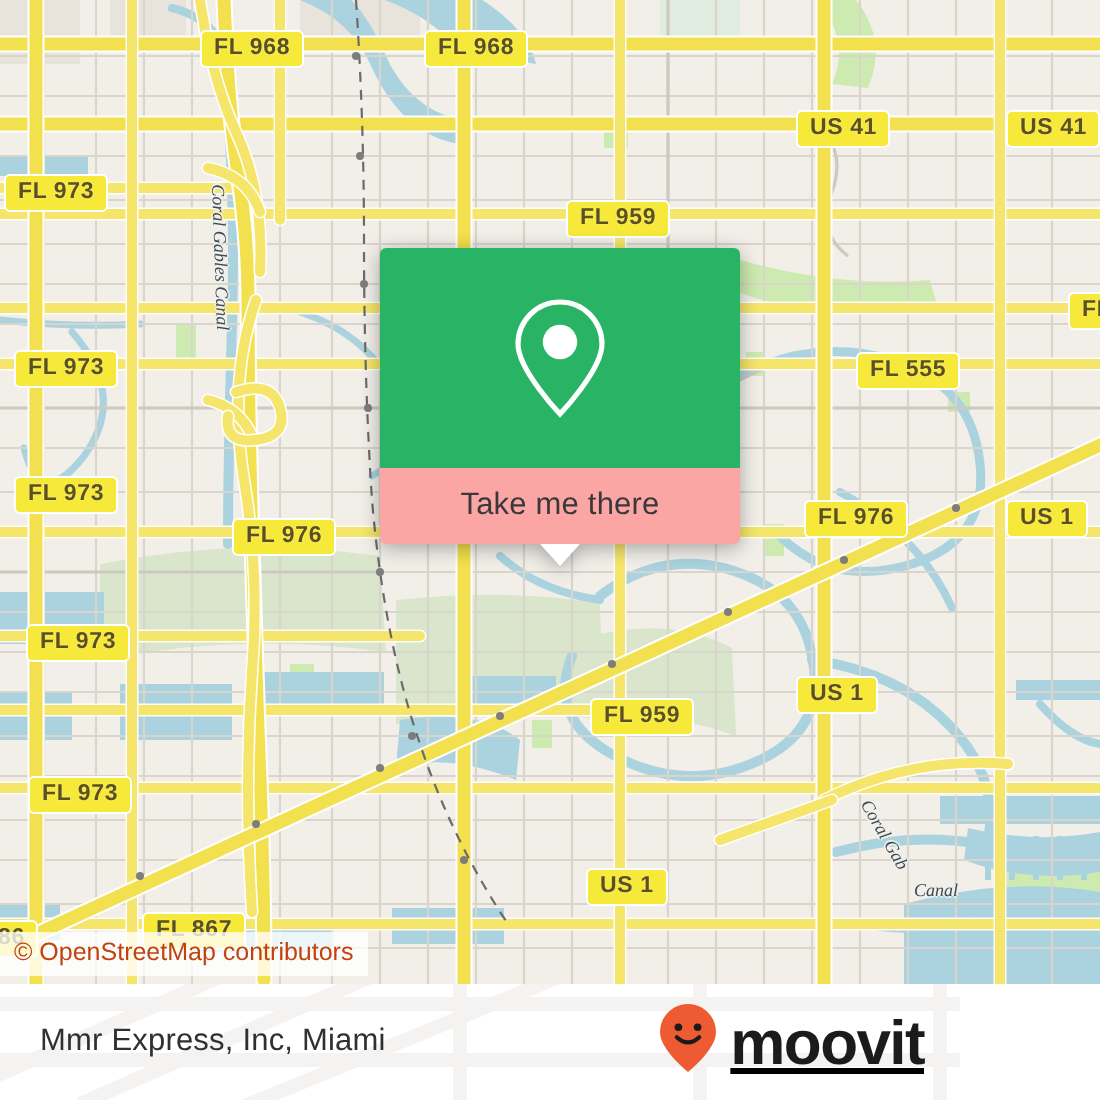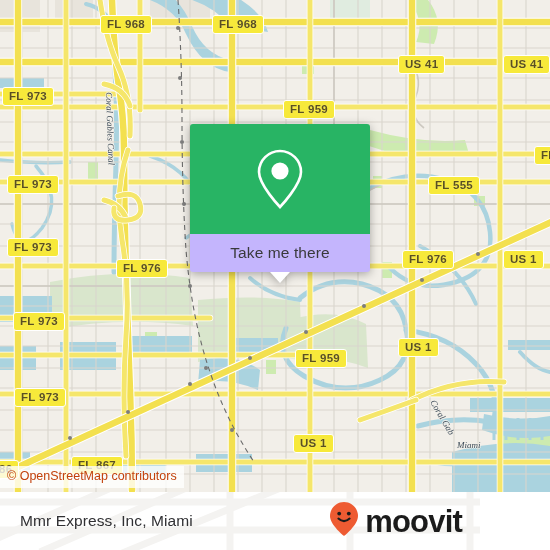--- a/index.html
+++ b/index.html
@@ -61,21 +61,21 @@
     filter:drop-shadow(0 2px 5px rgba(0,0,0,.32));
   }
   #card-top{
     width:180px;height:110px;
     background:#28b464;
     border-radius:3px 3px 0 0;
     display:flex;align-items:center;justify-content:center;
   }
   #card-bottom{
     width:180px;height:38px;
-    background:#c4b5fd;
+    background:#fca5a5;
     border-radius:0 0 3px 3px;
     display:flex;align-items:center;justify-content:center;
     position:relative;
   }
   #card-bottom .label{
     color:#39393b;font-size:15.5px;letter-spacing:.1px;
   }
   #card-tail{
     position:absolute;left:80px;top:148px;
     width:0;height:0;
@@ -90,21 +90,21 @@
     background:#ffffff;overflow:hidden;
   }
   #footer-watermark{position:absolute;left:0;top:0;opacity:1;}
   #footer-title{
     position:absolute;left:20px;top:0;height:58px;
     display:flex;align-items:center;
     color:#303033;font-size:15.5px;letter-spacing:.1px;
   }
   #brand{
     position:absolute;right:18px;top:0;height:58px;
-    display:flex;align-items:center;gap:6px;
+    display:flex;align-items:center;gap:6px;text-decoration:underline;
   }
   #brand-word{
     color:#1b1b1b;font-size:31px;font-weight:bold;letter-spacing:-0.8px;
     line-height:31px;
   }
 </style>
 </head>
 <body>
 
 <div id="app">
@@ -360,21 +360,21 @@
         <div class="shield" style="left: 398px; top: 338px;">US 1</div>
         <div class="shield" style="left: 14px; top: 388px;">FL 973</div>
         <div class="shield" style="left: 293px; top: 434px;">US 1</div>
         <div class="shield" style="left: 71px; top: 456px;">FL 867</div>
         <div class="shield" style="left: -8px; top: 460px;">86</div>
       </div>
 
     <div id="wlabels">
         <div class="wlabel vert" style="left: 114px; top: 92px; transform: rotate(88deg);">Coral Gables Canal</div>
         <div class="wlabel vert" style="left: 437px; top: 398px; transform: rotate(60deg);">Coral Gab</div>
-        <div class="wlabel" style="left: 457px; top: 440px;">Miami</div>
+        <div class="wlabel" style="left: 457px; top: 440px;">Canal</div>
       </div>
 
     <div id="attrib">© OpenStreetMap contributors</div>
 
     <div id="card">
       <div id="card-top">
         <span>
           <svg width="52" height="64" viewBox="0 0 52 64" aria-hidden="true">
             <path d="M26 4 C14.4 4 5 13.4 5 25 C5 38 26 60 26 60 C26 60 47 38 47 25 C47 13.4 37.6 4 26 4 Z" fill="none" stroke="#ffffff" stroke-width="2.6"></path>
             <circle cx="26" cy="24" r="8.6" fill="#ffffff"></circle>

